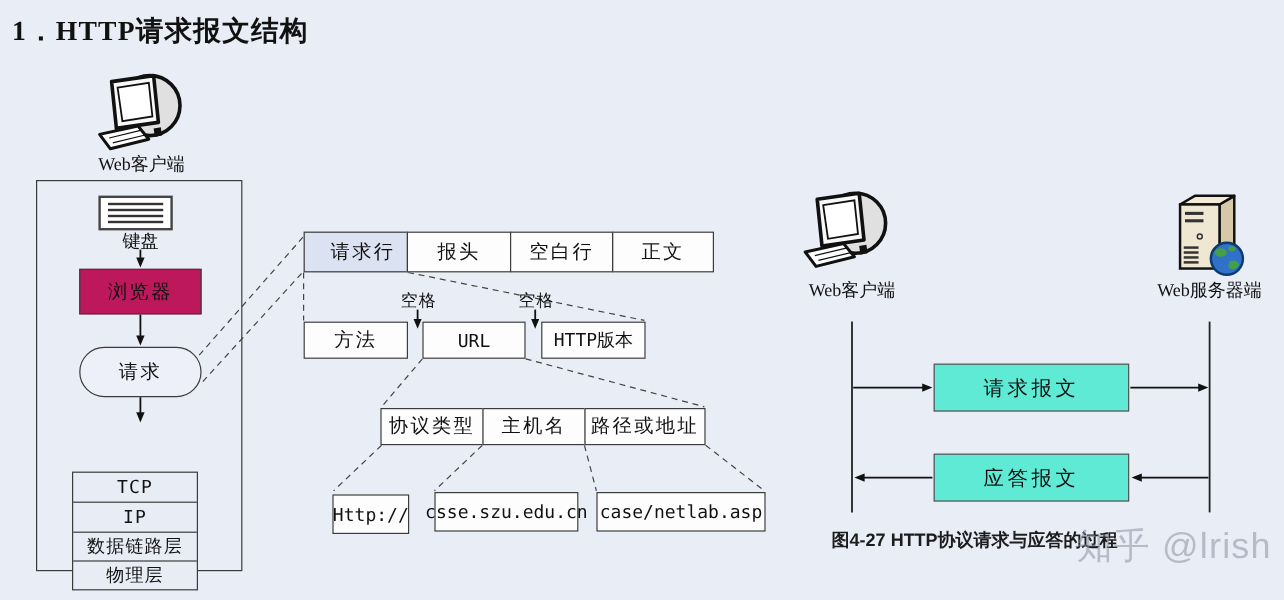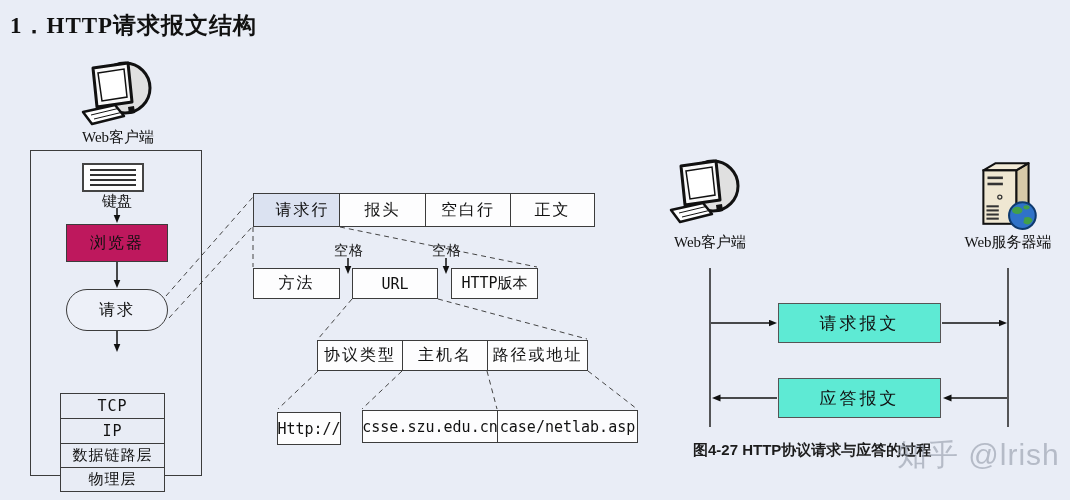--- a/index.html
+++ b/index.html
@@ -107,21 +107,21 @@
 
   <div class="box" style="left:253px;top:268px;width:87px;height:31px;">方法</div>
   <div class="box mono" style="left:352px;top:268px;width:86px;height:31px;">URL</div>
   <div class="box mono" style="left:451px;top:268px;width:87px;height:31px;">HTTP版本</div>
 
   <div class="box" style="left:317px;top:340px;width:86px;height:31px;">协议类型</div>
   <div class="box" style="left:402px;top:340px;width:86px;height:31px;">主机名</div>
   <div class="box" style="left:487px;top:340px;width:101px;height:31px;">路径或地址</div>
 
   <div class="box mono" style="left:277px;top:412px;width:64px;height:33px;">Http://</div>
-  <div class="box mono" style="left:362px;top:410px;width:136px;height:33px;">csse.szu.edu.cn</div>
+  <div class="box mono" style="left:362px;top:410px;width:120px;height:33px;">csse.szu.edu.cn</div>
   <div class="box mono" style="left:497px;top:410px;width:141px;height:33px;">case/netlab.asp</div>
 
   <svg class="abs" style="left:668px;top:158px;" width="74" height="68" viewBox="0 0 72 68">
     <ellipse cx="44" cy="28" rx="25" ry="25" fill="#e0e0e0" stroke="#111" stroke-width="3"></ellipse>
     <polygon points="12,8 47,3 51,42 16,47" fill="#f8f8f8" stroke="#111" stroke-width="3" stroke-linejoin="round"></polygon>
     <polygon points="17,13 43,9 46,37 21,41" fill="#ffffff" stroke="#111" stroke-width="1.5"></polygon>
     <polygon points="30,49 36,48 37,55 31,56" fill="#111"></polygon>
     <polygon points="47,47 53,46 54,53 48,54" fill="#111"></polygon>
     <polygon points="2,52 34,45 43,56 11,64" fill="#ffffff" stroke="#111" stroke-width="2.5" stroke-linejoin="round"></polygon>
     <line x1="10" y1="55" x2="37" y2="48.5" stroke="#111" stroke-width="1"></line>

